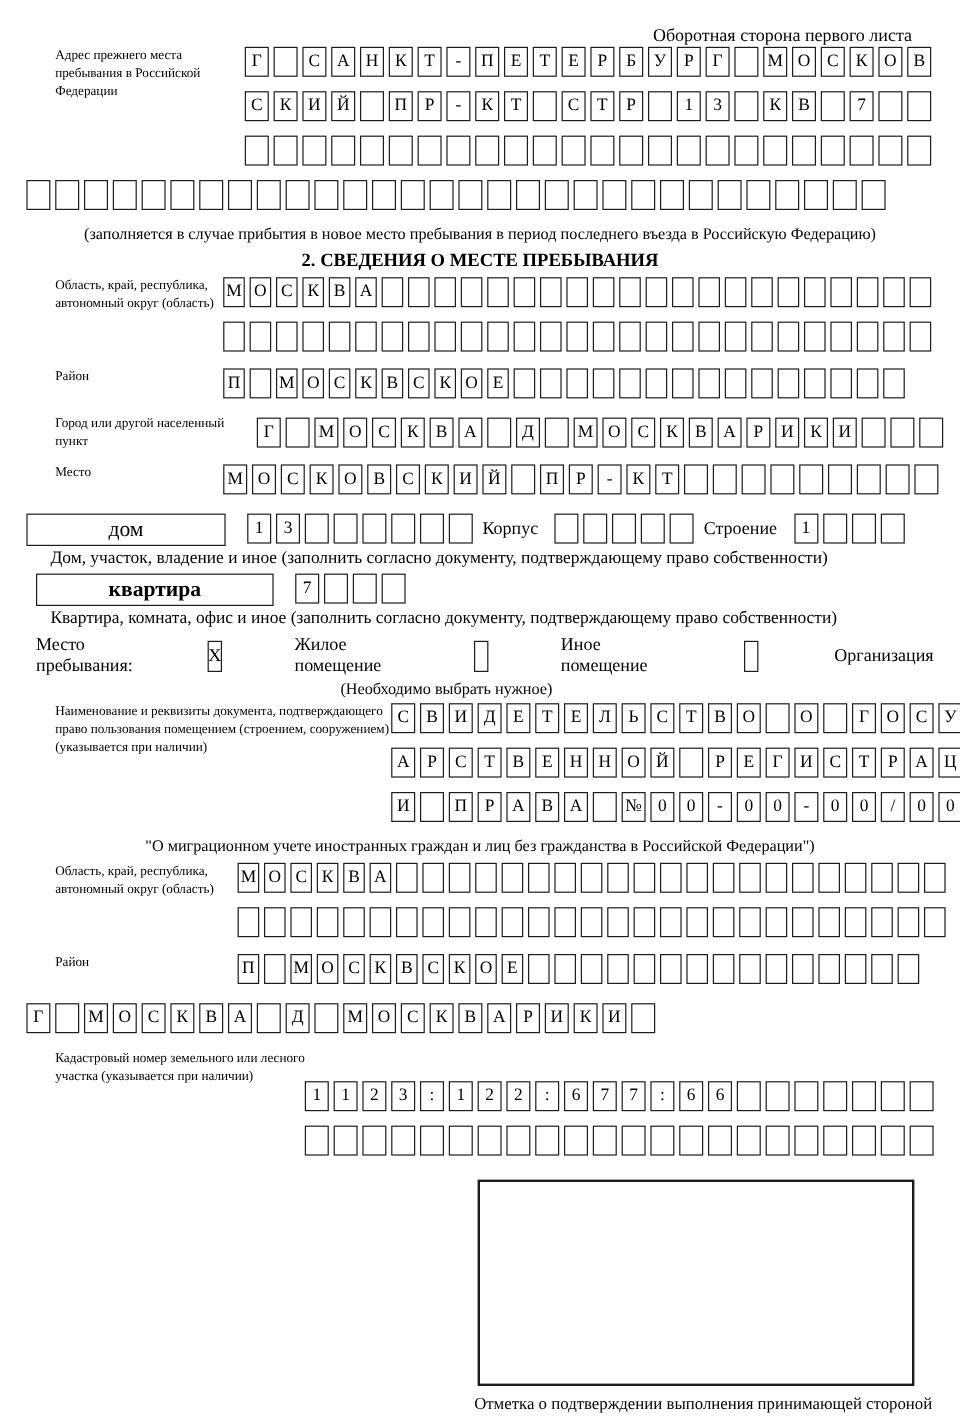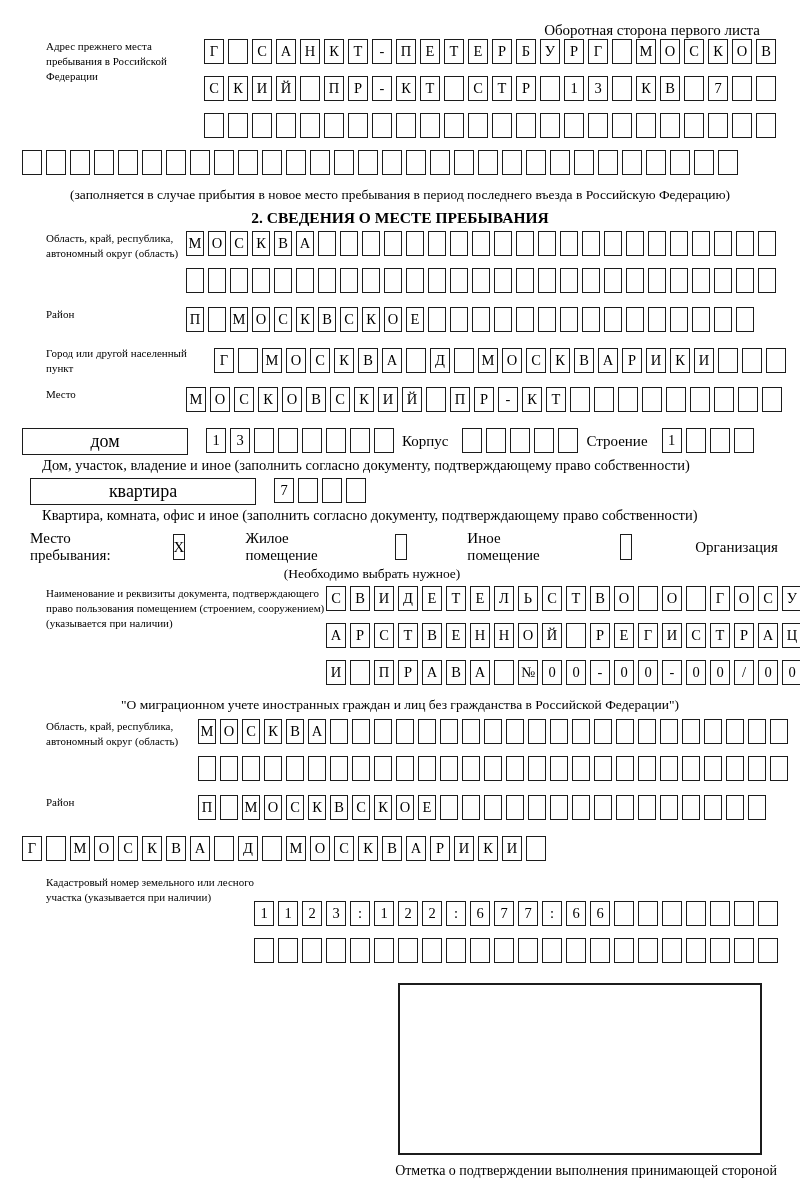--- a/index.html
+++ b/index.html
@@ -103,21 +103,21 @@
     <span class="inline-label">Корпус</span>
     <span style="display:inline-block;width:6px;"></span>
     <span class="cellrow inline-cells"><span class="cell"></span><span class="cell"></span><span class="cell"></span><span class="cell"></span><span class="cell"></span></span>
     <span class="inline-label">Строение</span>
     <span style="display:inline-block;width:6px;"></span>
     <span class="cellrow inline-cells"><span class="cell">1</span><span class="cell"></span><span class="cell"></span><span class="cell"></span></span>
   </div>
   <div class="caption-left mt2">Дом, участок, владение и иное (заполнить согласно документу, подтверждающему право собственности)</div>
 
   <div class="mt4" style="white-space:nowrap;margin-left:8px;">
-    <span class="bigbox" style="width:226px;">квартира</span>
+    <span class="bigbox" style="width:198px;font-weight:bold;">квартира</span>
     <span style="display:inline-block;width:10px;"></span>
     <span class="cellrow inline-cells"><span class="cell">7</span><span class="cell"></span><span class="cell"></span><span class="cell"></span></span>
   </div>
   <div class="caption-left mt2">Квартира, комната, офис и иное (заполнить согласно документу, подтверждающему право собственности)</div>
 
   <div class="mesto-row mt6">
     <span>Место пребывания:</span>
     <span style="width:12px;"></span>
     <span class="checkbox">X</span>
     <span style="width:8px;"></span>

